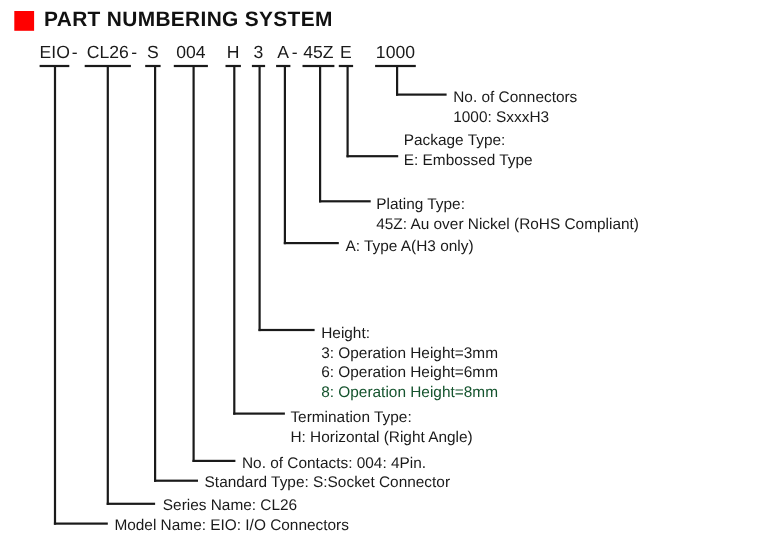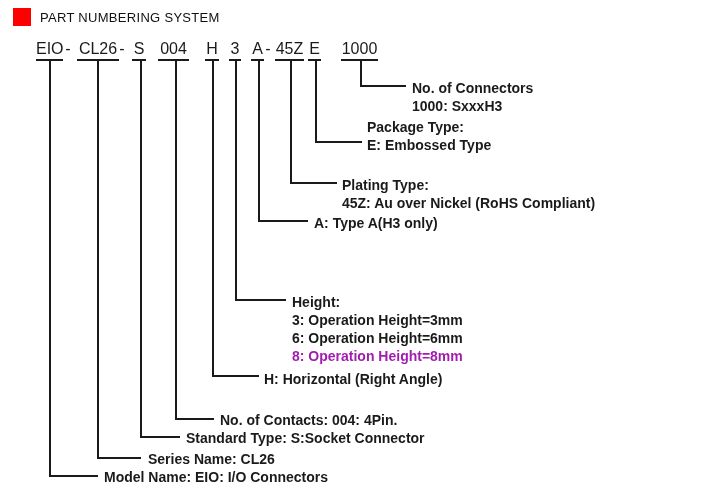--- a/index.html
+++ b/index.html
@@ -22,22 +22,22 @@
     gap: 9px;
   }
   .red-square {
     width: 18px;
     height: 18px;
     background: #ff0000;
     flex: 0 0 auto;
   }
   .title {
     margin: 0;
-    font-size: 13px;
-    font-weight: normal;
+    font-size: 19px;
+    font-weight: bold;
     letter-spacing: 0.3px;
     white-space: nowrap;
     color: #111111;
     text-align: center;
   }
   
   .seg {
     position: absolute;
     top: 40px;
     height: 19px;
@@ -61,21 +61,21 @@
     border-left: 2px solid #1a1a1a;
     border-bottom: 2px solid #1a1a1a;
   }
   
   .callout-label {
     position: absolute;
     white-space: nowrap;
     font-size: 14px;
     line-height: 18px;
   }
-  .cl-line { height: 18px; font-weight: bold; }
+  .cl-line { height: 18px; }
 </style>
 </head>
 <body>
 
 <div class="page">
 
   <header class="title-row">
     <span class="red-square"></span>
     <h1 class="title">PART NUMBERING SYSTEM</h1>
   </header>
@@ -123,24 +123,25 @@
   </div>
 
   <div class="callout-label" style="left:314px;top:214px">
     <div class="cl-line">A: Type A(H3 only)</div>
   </div>
 
   <div class="callout-label" style="left:292px;top:293px">
     <div class="cl-line">Height:</div>
     <div class="cl-line">3: Operation Height=3mm</div>
     <div class="cl-line">6: Operation Height=6mm</div>
-    <div class="cl-line" style="color: #a21caf;">8: Operation Height=8mm</div>
+    <div class="cl-line" style="color: #14532d;">8: Operation Height=8mm</div>
   </div>
 
   <div class="callout-label" style="left:264px;top:370px">
+    <div class="cl-line">Termination Type:</div>
     <div class="cl-line">H: Horizontal (Right Angle)</div>
   </div>
 
   <div class="callout-label" style="left:220px;top:411px">
     <div class="cl-line">No. of Contacts: 004: 4Pin.</div>
   </div>
 
   <div class="callout-label" style="left:186px;top:429px">
     <div class="cl-line">Standard Type: S:Socket Connector</div>
   </div>

